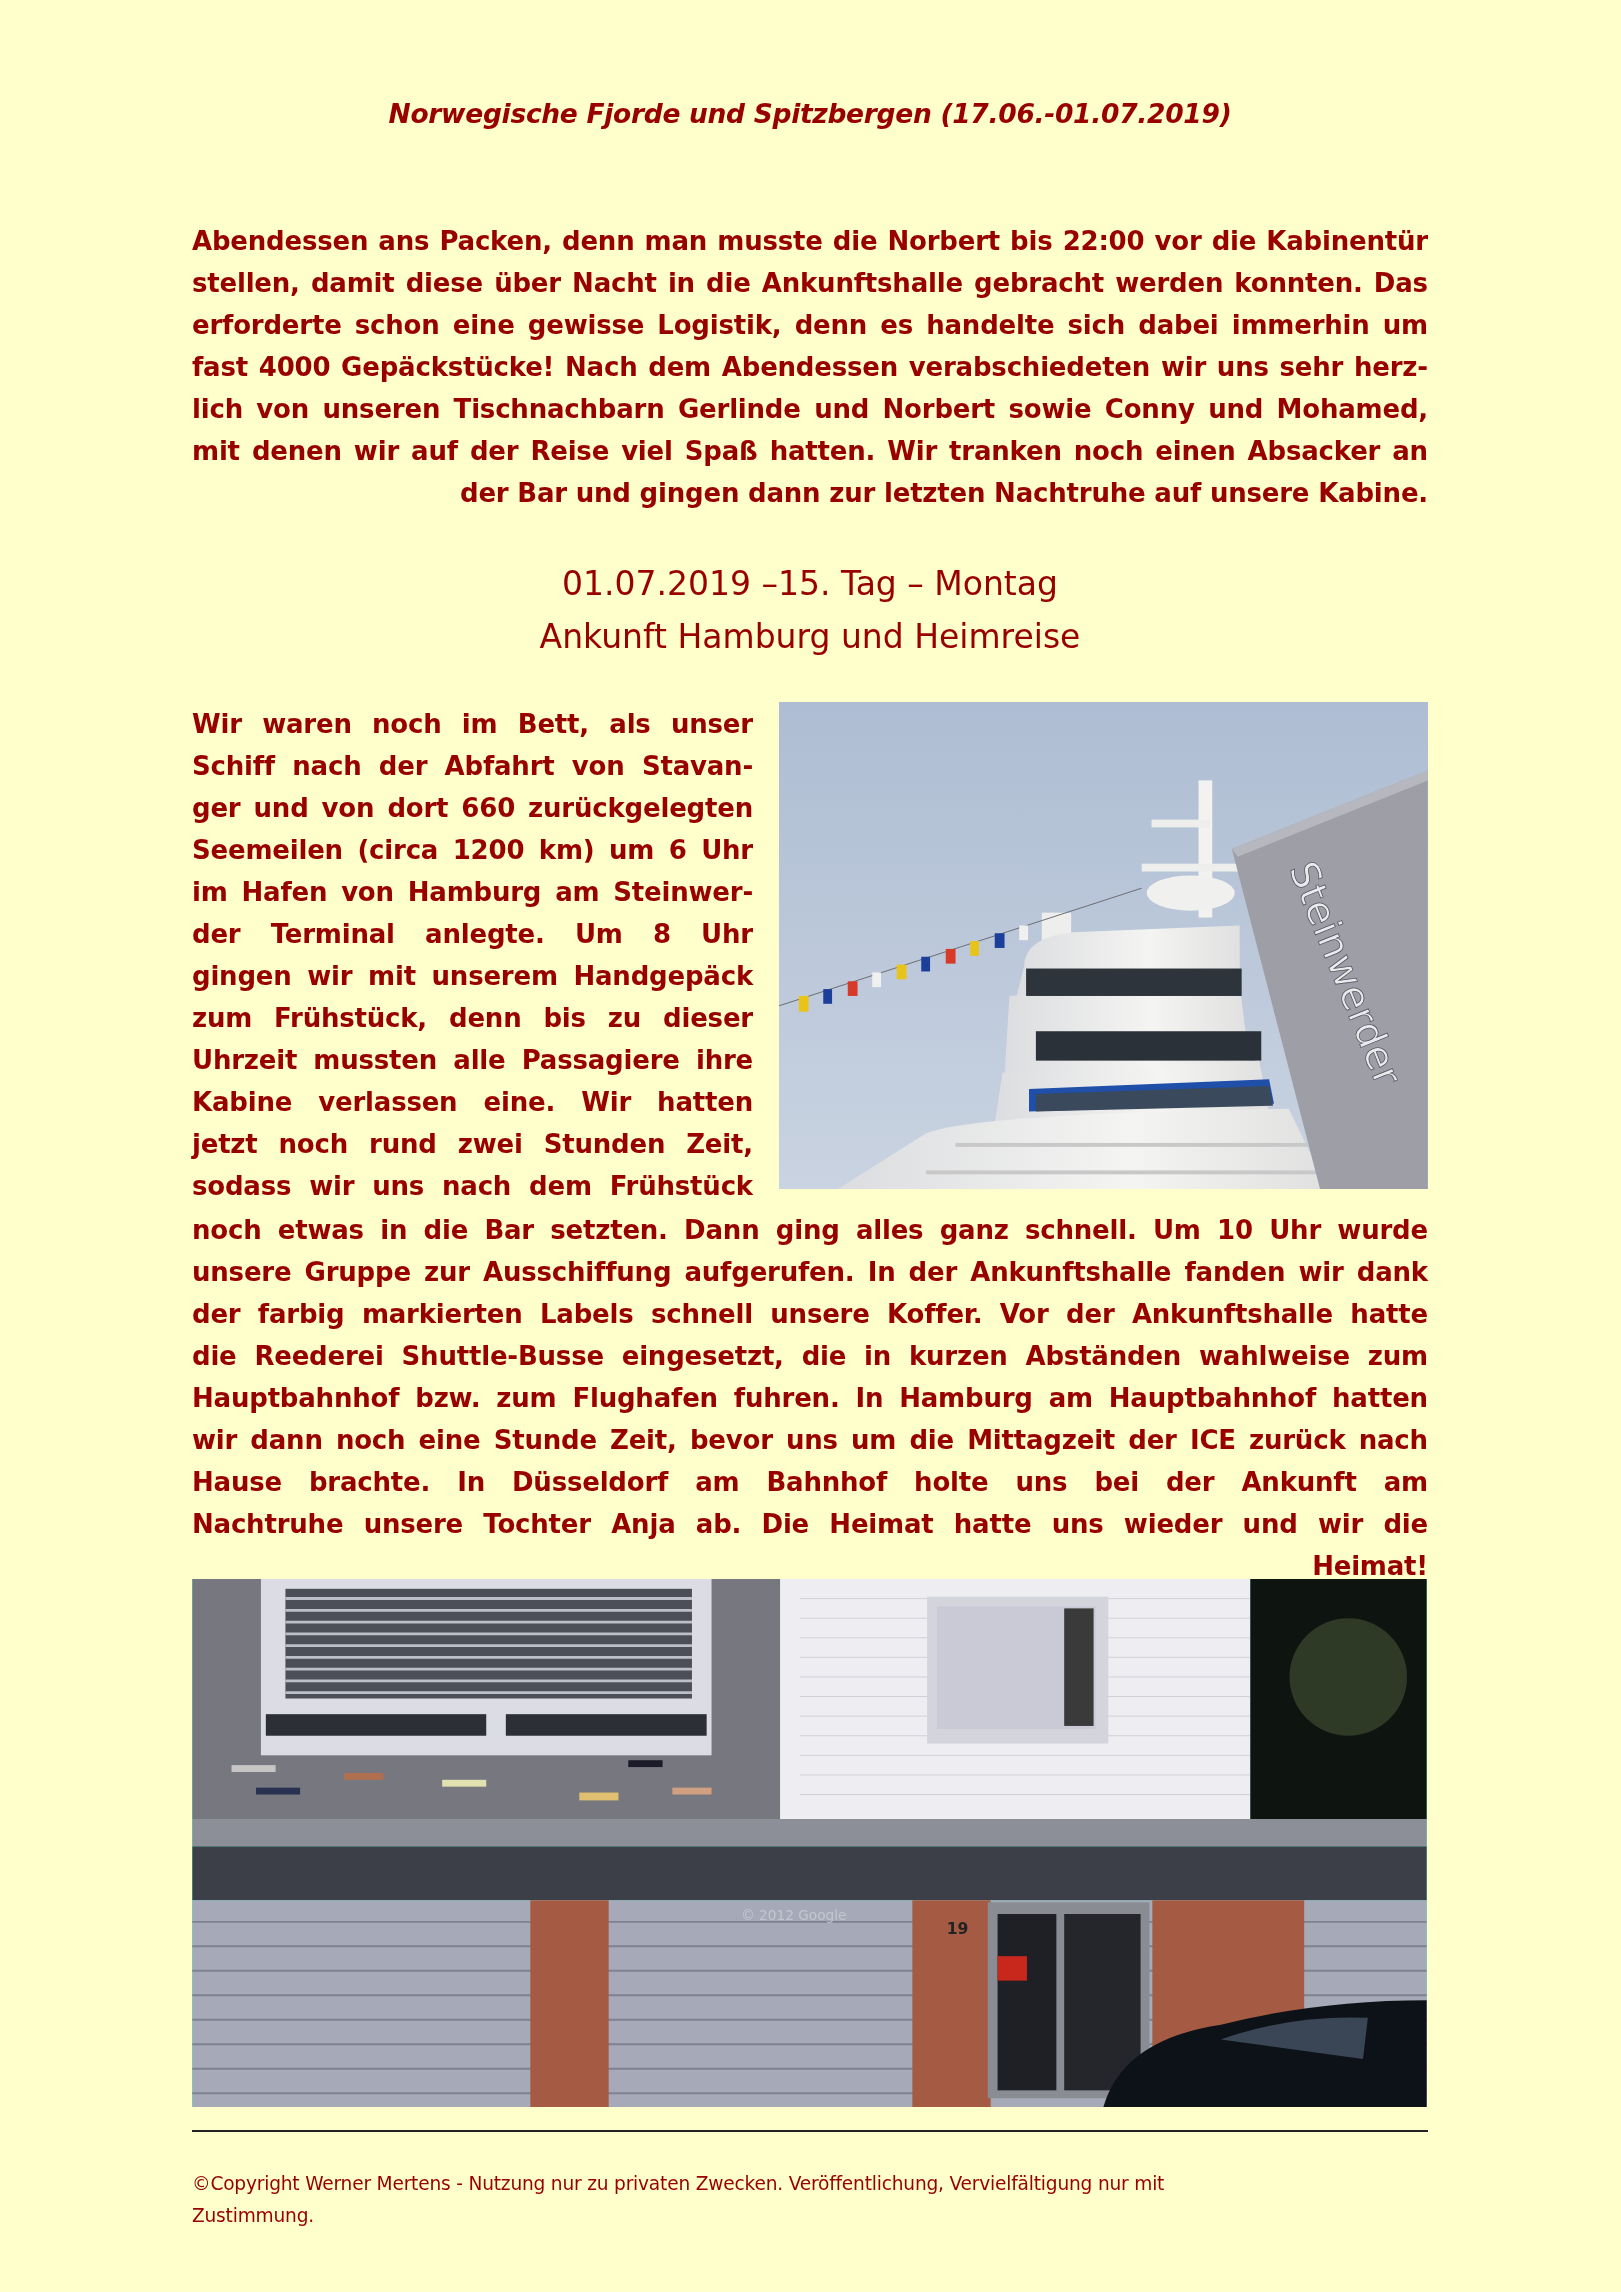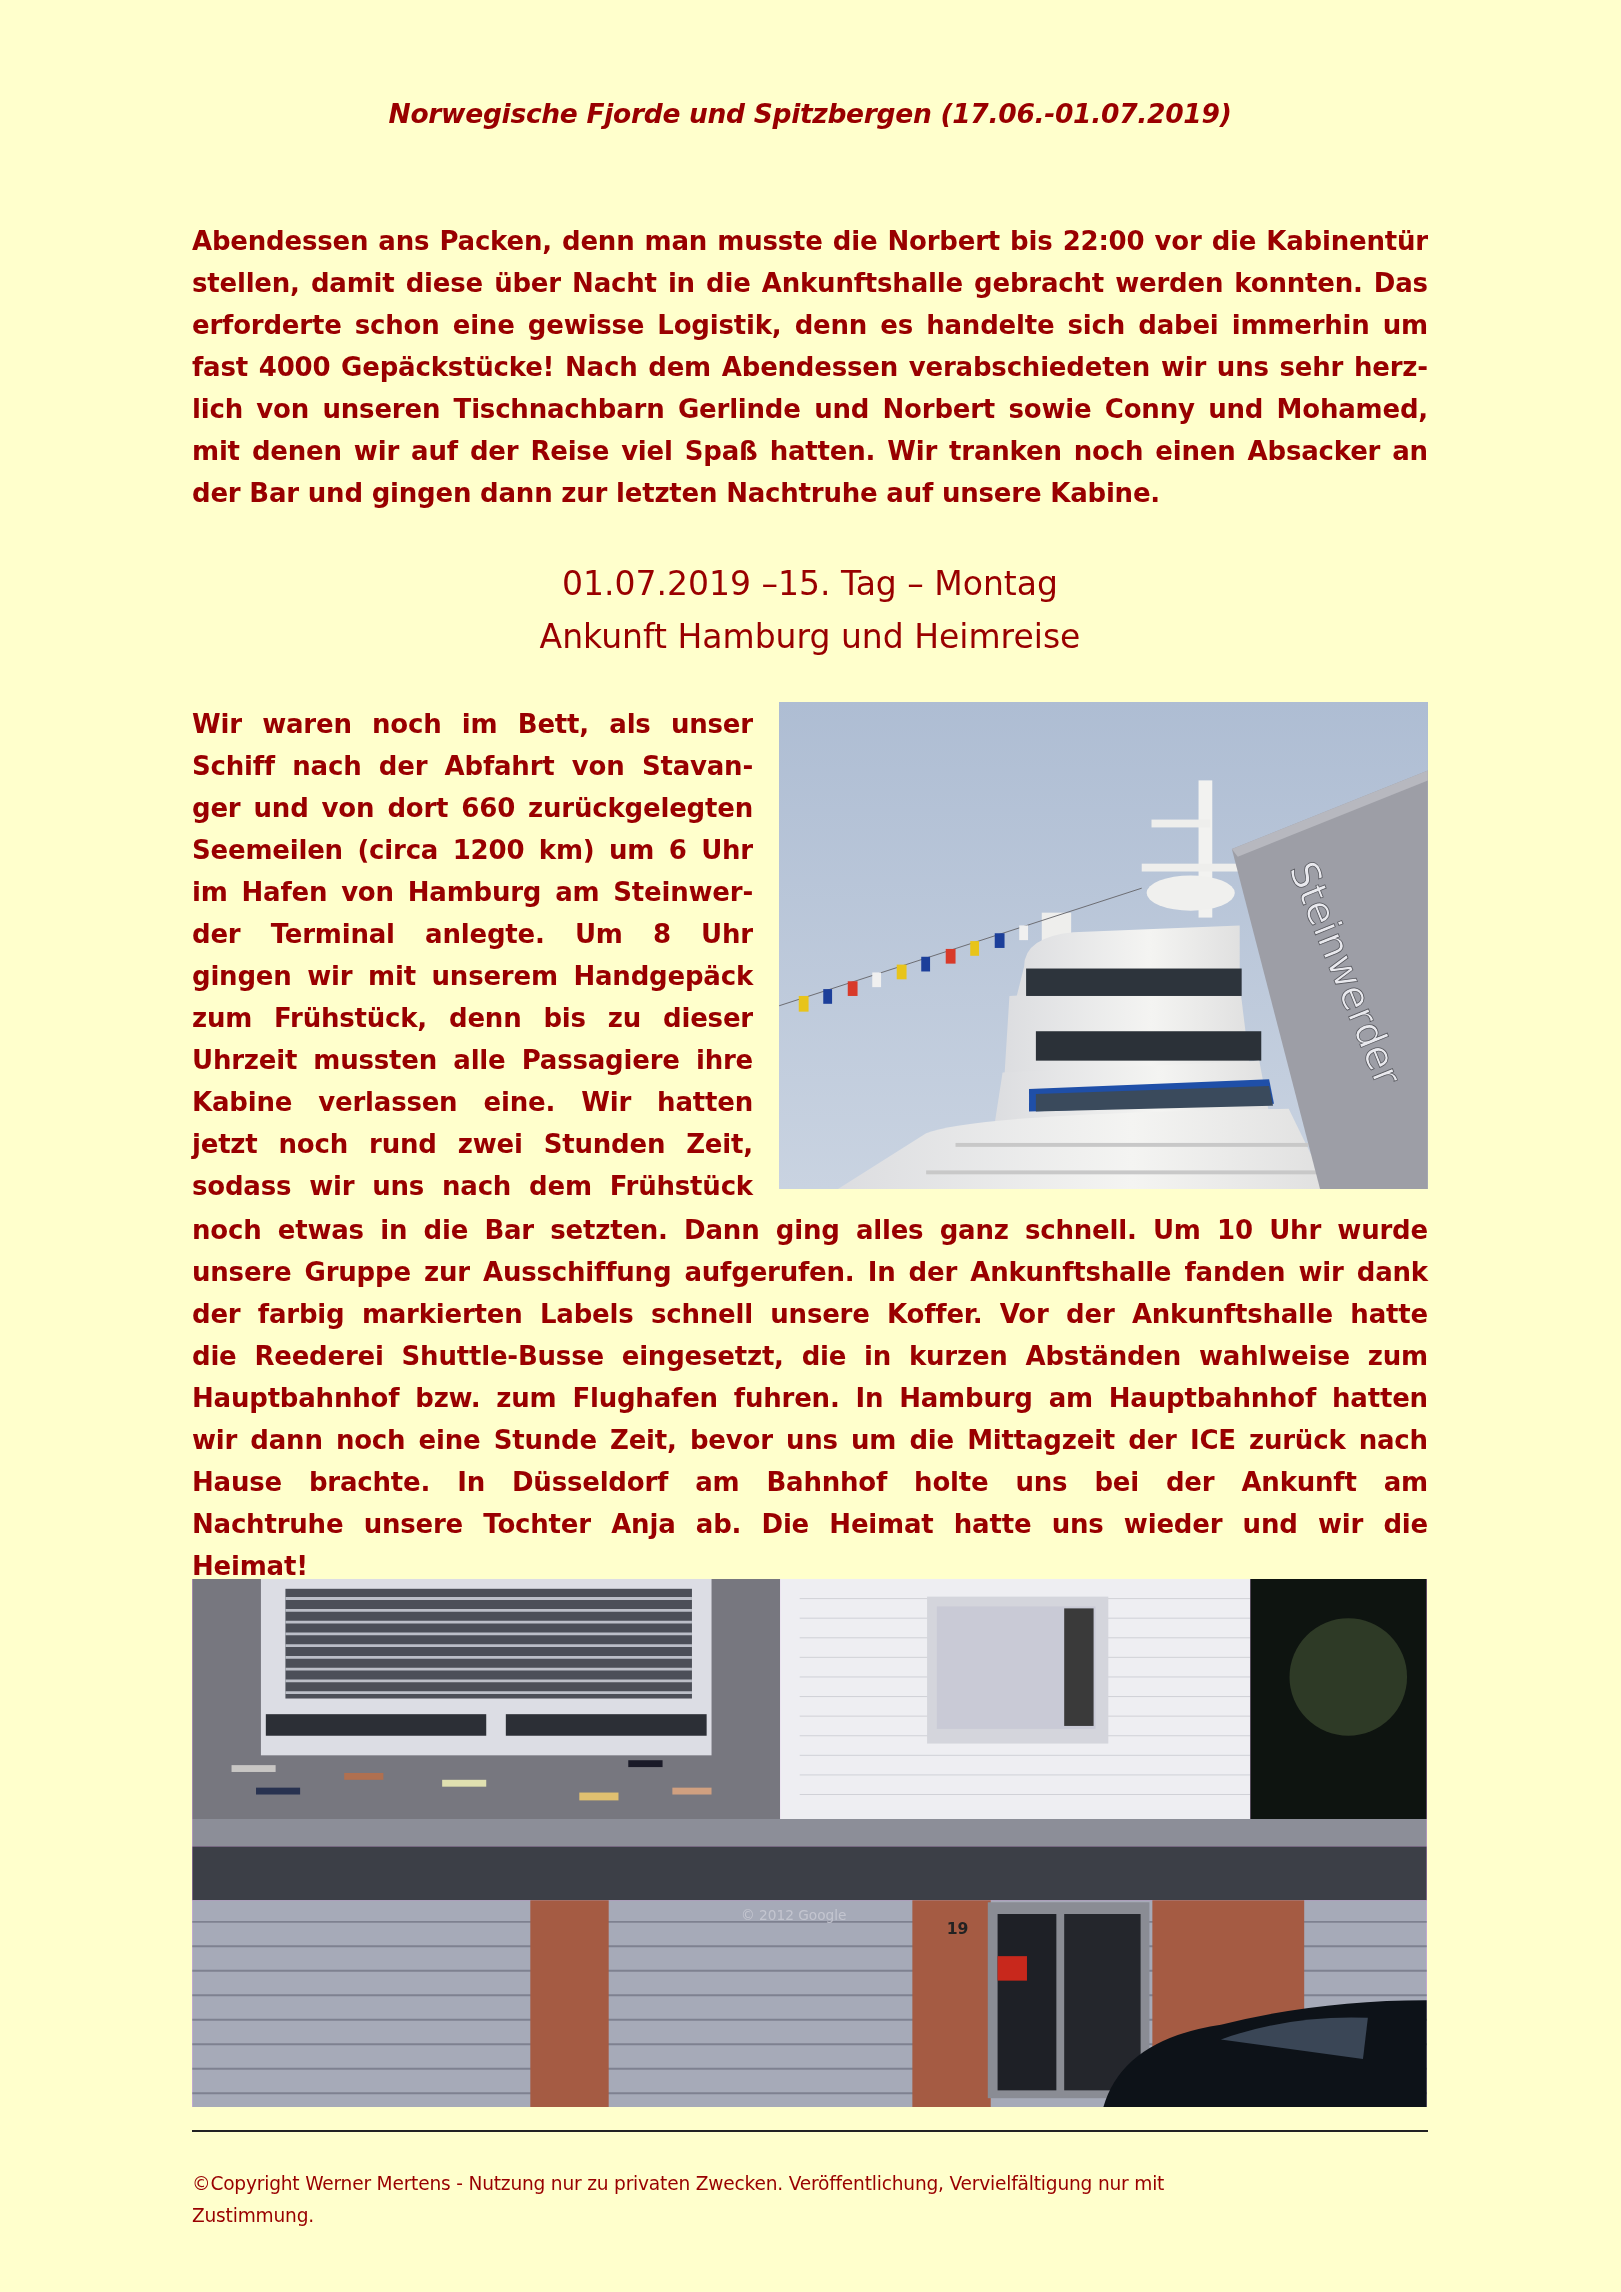--- a/index.html
+++ b/index.html
@@ -34,20 +34,21 @@
   .header-page {
     position: absolute; right: 0; top: 2px;
     font-style: italic;
     font-size: 23.5px; line-height: 35px;
   }
   .para {
     position: absolute;
     font-weight: bold;
     font-size: 26px;
     letter-spacing: -0.2px;
+    text-align: right;
   }
   .line-j {
     display: flex; justify-content: space-between;
     height: 42px; line-height: 42px;
     white-space: nowrap;
   }
   .line-l { height: 42px; line-height: 42px; white-space: nowrap; }
   .day-heading {
     position: absolute; left: 192px; top: 557px; width: 1236px;
     text-align: center; font-weight: normal;
@@ -55,21 +56,21 @@
   }
   .photo {
     position: absolute; overflow: hidden;
   }
   .ship-photo {
     left: 779px; top: 702px; width: 649px; height: 487px;
     background: linear-gradient(180deg, #a9b8cf 0%, #bcc9db 50%, #c8d2e0 100%);
   }
   .house-photo {
     left: 192px; top: 1579px; width: 1235px; height: 528px;
-    background: #f0abfc;
+    background: #5eead4;
   }
   .footer-rule {
     position: absolute; left: 192px; top: 2130px; width: 1236px;
     border-top: 2px solid #222;
   }
   .footer-text {
     position: absolute; left: 192px; top: 2138px; width: 1127px;
     font-size: 18.6px; line-height: 32px;
     letter-spacing: -0.2px;
     margin-top: 30px;

